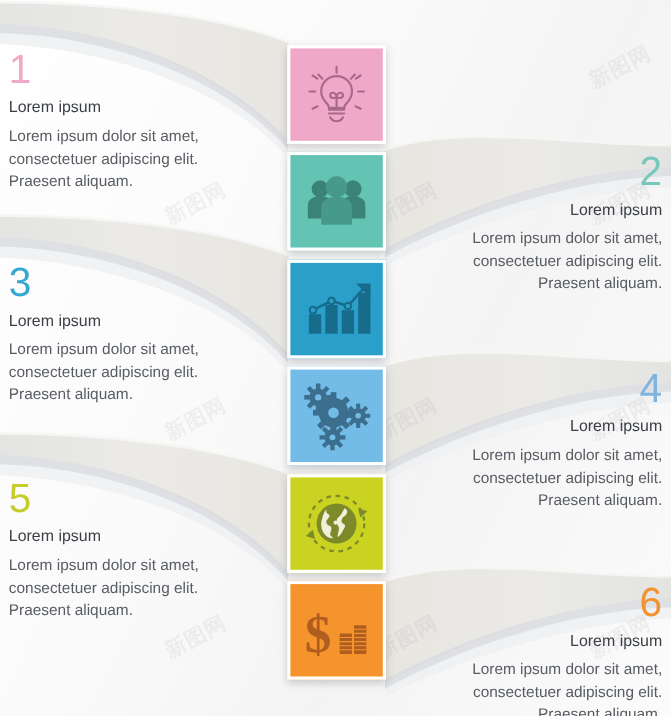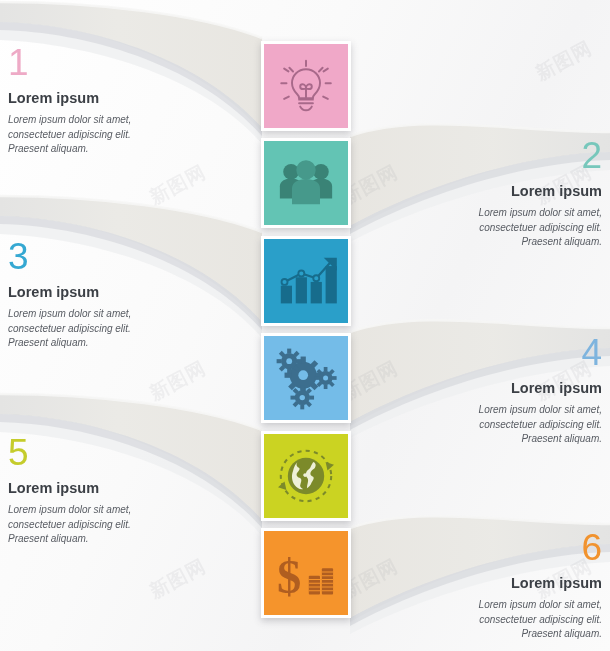--- a/index.html
+++ b/index.html
@@ -78,31 +78,30 @@
 
   .num {
     font-family: "Liberation Sans", sans-serif;
     font-size: 37px;
     font-weight: 300;
     line-height: 0.95;
     margin: 0 0 11px 0;
   }
   .head {
     font-size: 14.5px;
-    font-weight: 700;
+    font-weight: 400;
     color: #3c4046;
     line-height: 1.1;
     margin: 0 0 6px 0;
   }
   .body {
-    font-size: 10px;
+    font-size: 14px;
     color: #585c63;
     line-height: 1.46;
     margin: 0;
-    font-style: italic;
   }
   .body span { display: block; }
 </style>
 </head>
 <body>
 
 <div id="infographic" style="background: rgb(251, 251, 251);">
 
   <div class="bg-wash"></div>
 

